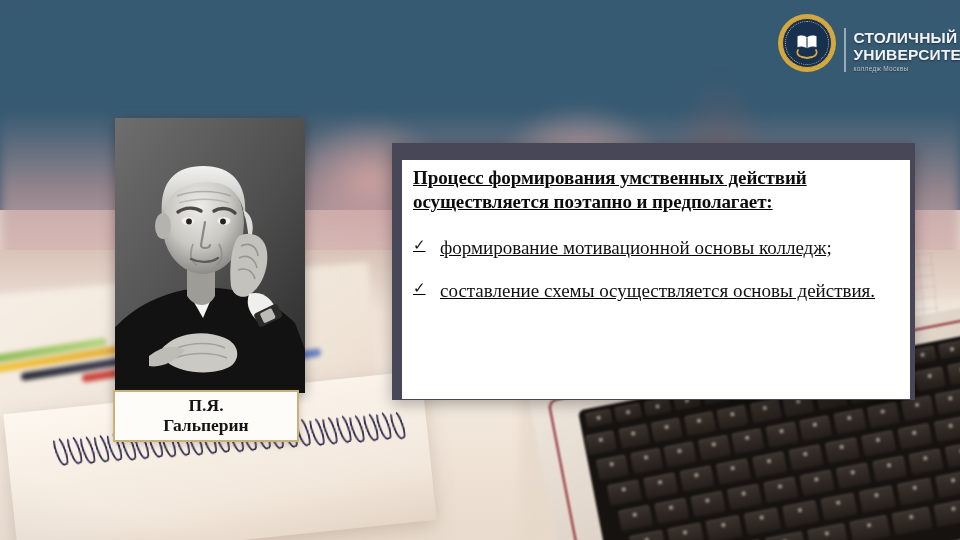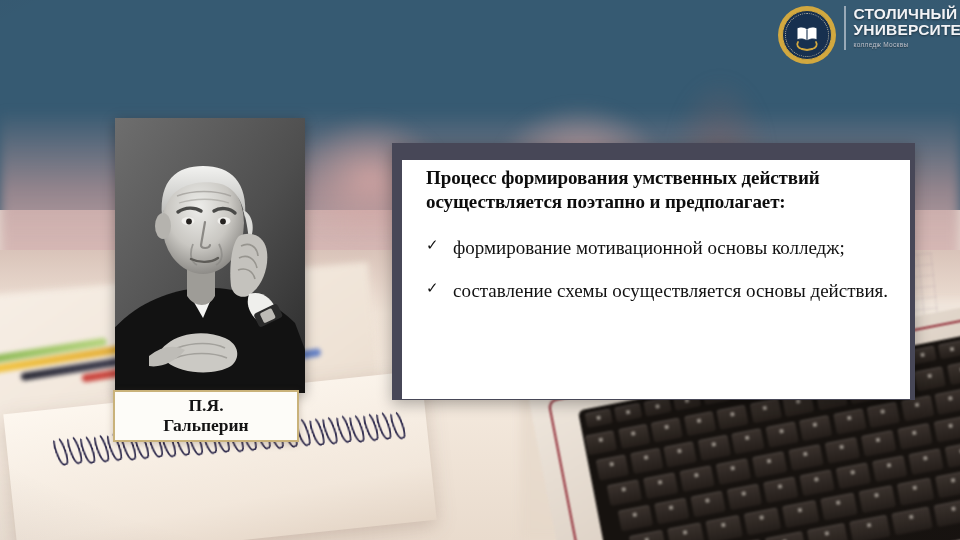--- a/index.html
+++ b/index.html
@@ -115,21 +115,21 @@
   .key-dot { position:absolute; left:50%; top:5px; width:4px; height:4px; margin-left:-2px;
              background:rgba(228,220,210,.55); border-radius:1px; }
   .bg-vignette {
     position:absolute; inset:0;
     background:radial-gradient(ellipse 120% 110% at 50% 45%, rgba(0,0,0,0) 55%, rgba(40,30,35,.20) 100%);
   }
 
   
   .logo {
     position:absolute; left:778px; top:6px; width:182px; height:66px;
-    display:flex; align-items:flex-start; gap:8px;
+    display:flex; align-items:flex-end; gap:8px;
   }
   .logo-seal {
     position:relative; width:58px; height:58px; flex:0 0 58px;
     border-radius:50%;
     background:#d2a83f;
     display:flex; align-items:center; justify-content:center;
   }
   .logo-seal .inner {
     position:absolute; inset:4px; border-radius:50%;
     background:#17304f;
@@ -187,21 +187,22 @@
     position:absolute; left:392px; top:143px; width:523px; height:257px;
     background:#474757;
     box-shadow:0 4px 14px rgba(0,0,0,.3);
   }
   .contentbox-inner {
     position:absolute; left:10px; top:17px; width:508px; height:239px;
     background:#ffffff;
   }
   .cb-text {
     position:absolute; left:402px; top:166px; width:510px;
-    padding:0 18px 0 24px;
+    padding:0 18px 0 11px;
+    text-decoration:underline;
   }
   .cb-head {
     font-family:"Liberation Serif", serif;
     font-weight:700; font-size:19px; line-height:1.28; color:#0d0d0d;
     letter-spacing:-.1px;
   }
   .cb-list { margin-top:20px; }
   .cb-li {
     display:flex; gap:11px; align-items:flex-start;
     font-family:"Liberation Serif", serif;

